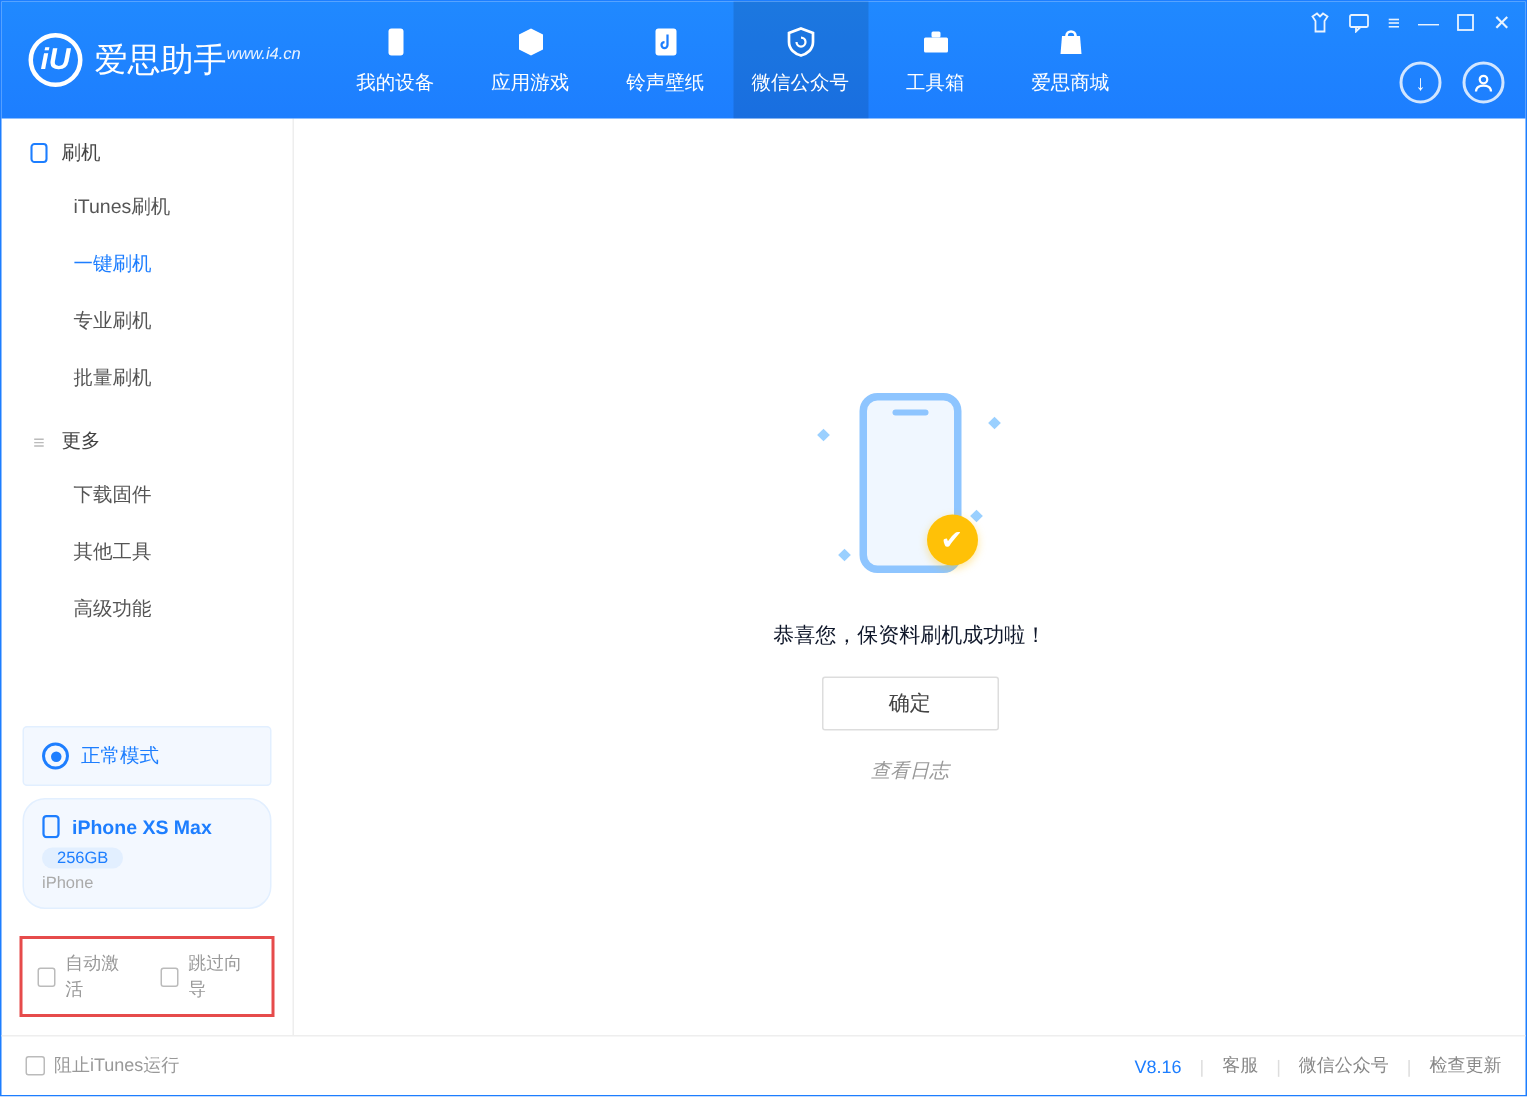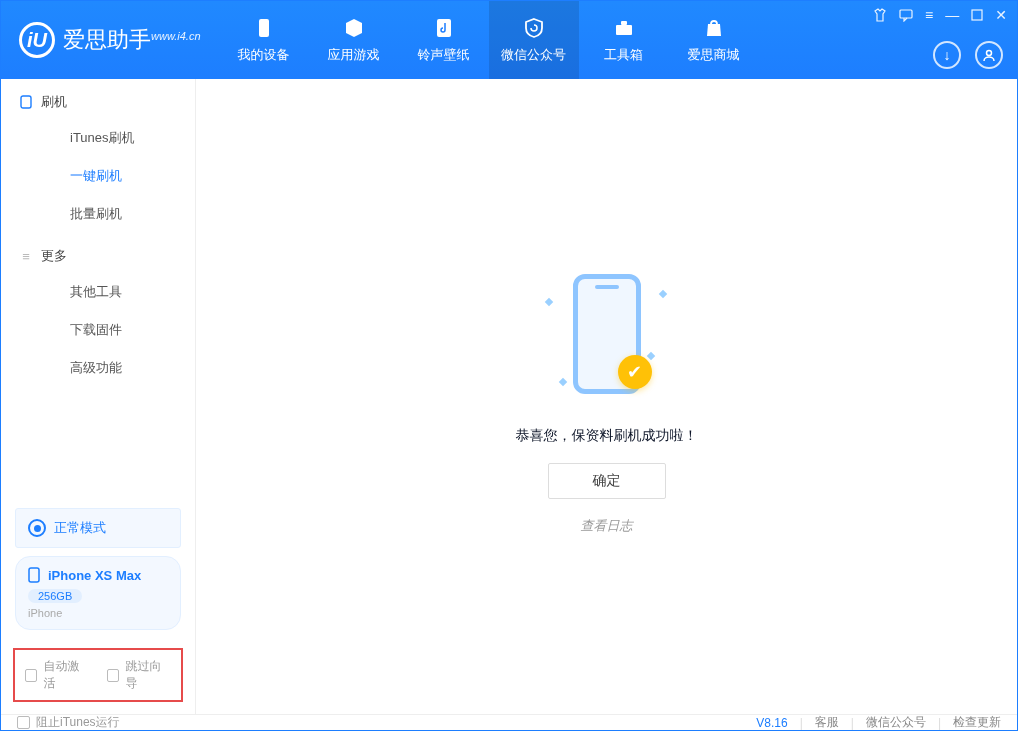--- a/index.html
+++ b/index.html
@@ -17,21 +17,21 @@
 .nav-item.active { background: rgba(0,0,0,.12); }
 .nav-icon { width: 24px; height: 24px; margin-bottom: 6px; display: flex; align-items: center; justify-content: center; }
 .win-controls-top { position: absolute; right: 10px; top: 6px; display: flex; gap: 12px; align-items: center; }
 .win-controls-top span { cursor: pointer; color: #fff; font-size: 14px; opacity: .9; }
 .side-icons { position: absolute; right: 14px; bottom: 10px; display: flex; gap: 14px; align-items: center; }
 .side-icons .circ { width: 28px; height: 28px; border: 2px solid rgba(255,255,255,.8); border-radius: 50%; display: flex; align-items: center; justify-content: center; color: #fff; cursor: pointer; font-size: 14px; }
 .body { flex: 1; display: flex; min-height: 0; }
 .sidebar { width: 195px; border-right: 1px solid #eee; display: flex; flex-direction: column; font-size: 13px; color: #555; }
 .s-group-title { display: flex; align-items: center; gap: 8px; padding: 14px 18px 8px; color: #444; font-size: 13px; }
 .s-group-title .ico { width: 14px; height: 14px; display: flex; align-items: center; justify-content: center; }
-.s-item { padding: 10px 18px 10px 48px; cursor: pointer; color: #555; margin-left: 21px; }
+.s-item { padding: 10px 18px 10px 48px; cursor: pointer; color: #555; }
 .s-item.active { color: #1d7eff; }
 .sidebar-flex { flex: 1; }
 .mode-card { margin: 8px 14px; background: #f3f8ff; border: 1px solid #e2efff; border-radius: 3px; padding: 10px 12px; display: flex; align-items: center; gap: 8px; }
 .mode-dot { width: 18px; height: 18px; border: 2px solid #1d7eff; border-radius: 50%; position: relative; display: flex; align-items: center; justify-content: center; }
 .mode-dot:after { content: ""; width: 7px; height: 7px; background: #1d7eff; border-radius: 50%; }
 .device-card { margin: 0 14px 8px; background: #f3f8ff; border: 1px solid #e2efff; border-radius: 15px; padding: 10px 12px; }
 .device-card .line1 { display: flex; align-items: center; gap: 8px; color: #1d7eff; font-weight: 600; font-size: 13px; }
 .device-chip { display: inline-block; background: #e2efff; color: #1d7eff; border-radius: 10px; padding: 1px 10px; font-size: 11px; margin-top: 6px; }
 .device-sub { color: #aaa; font-size: 11px; margin-top: 4px; }
 .checks-row { margin: 10px 12px 12px; border: 2px solid #e64b4b; padding: 8px 10px; display: flex; gap: 18px; align-items: center; }
@@ -40,21 +40,21 @@
 .content { flex: 1; display: flex; flex-direction: column; align-items: center; justify-content: center; gap: 18px; position: relative; }
 .phone-illus { position: relative; width: 150px; height: 150px; display: flex; align-items: center; justify-content: center; }
 .phone-frame { width: 68px; height: 120px; border: 5px solid #8ec5ff; border-radius: 12px; background: #f0f7ff; position: relative; }
 .phone-frame:before { content: ""; position: absolute; top: 6px; left: 50%; transform: translateX(-50%); width: 24px; height: 4px; background: #8ec5ff; border-radius: 3px; }
 .check-badge { position: absolute; right: 30px; bottom: 20px; width: 34px; height: 34px; background: #ffc107; border-radius: 50%; display: flex; align-items: center; justify-content: center; color: #fff; font-size: 18px; box-shadow: 0 2px 6px rgba(255,193,7,.4); }
 .sparkle { position: absolute; width: 6px; height: 6px; background: #9ad0ff; transform: rotate(45deg); }
 .sp1 { left: 14px; top: 40px; } .sp2 { right: 16px; top: 32px; } .sp3 { left: 28px; bottom: 24px; } .sp4 { right: 28px; bottom: 50px; }
 .success-msg { font-size: 14px; color: #0f172a; }
 .ok-btn { border: 1px solid #ddd; background: #fff; padding: 8px 44px; font-size: 14px; color: #444; cursor: pointer; border-radius: 2px; }
 .log-link { color: #999; font-size: 13px; cursor: pointer; font-style: italic; }
-.statusbar { height: 16px; border-top: 1px solid #eee; display: flex; align-items: center; padding: 0 16px; font-size: 12px; color: #888; }
+.statusbar { height: 40px; border-top: 1px solid #eee; display: flex; align-items: center; padding: 0 16px; font-size: 12px; color: #888; }
 .statusbar .left { display: flex; align-items: center; gap: 6px; }
 .statusbar .spacer { flex: 1; }
 .statusbar .sep { color: #ddd; margin: 0 12px; }
 .statusbar .link { cursor: pointer; }
 .version { color: #1d7eff; }
 svg { display: block; }
 </style>
 </head>
 <body>
 
@@ -162,28 +162,29 @@
       <div class="s-group-title">
         <span class="ico">
             <svg width="12" height="14" viewBox="0 0 12 14">
               <rect x="1" y="1" width="10" height="12" rx="2" fill="none" stroke="#1d7eff" stroke-width="1.4"></rect>
             </svg>
           </span>
         <span>刷机</span>
       </div>
       <div class="s-item">iTunes刷机</div>
       <div class="s-item active">一键刷机</div>
+      <div class="s-item">专业刷机</div>
       <div class="s-item">批量刷机</div>
 
       <div class="s-group-title">
         <span class="ico" style="color:#bbb">≡</span>
         <span>更多</span>
       </div>
+      <div class="s-item">下载固件</div>
       <div class="s-item">其他工具</div>
-      <div class="s-item">下载固件</div>
       <div class="s-item">高级功能</div>
 
       <div class="sidebar-flex"></div>
 
       <div class="mode-card">
         <div class="mode-dot"></div>
         <span style="color:#1d7eff;font-weight:400">正常模式</span>
       </div>
 
       <div class="device-card">

